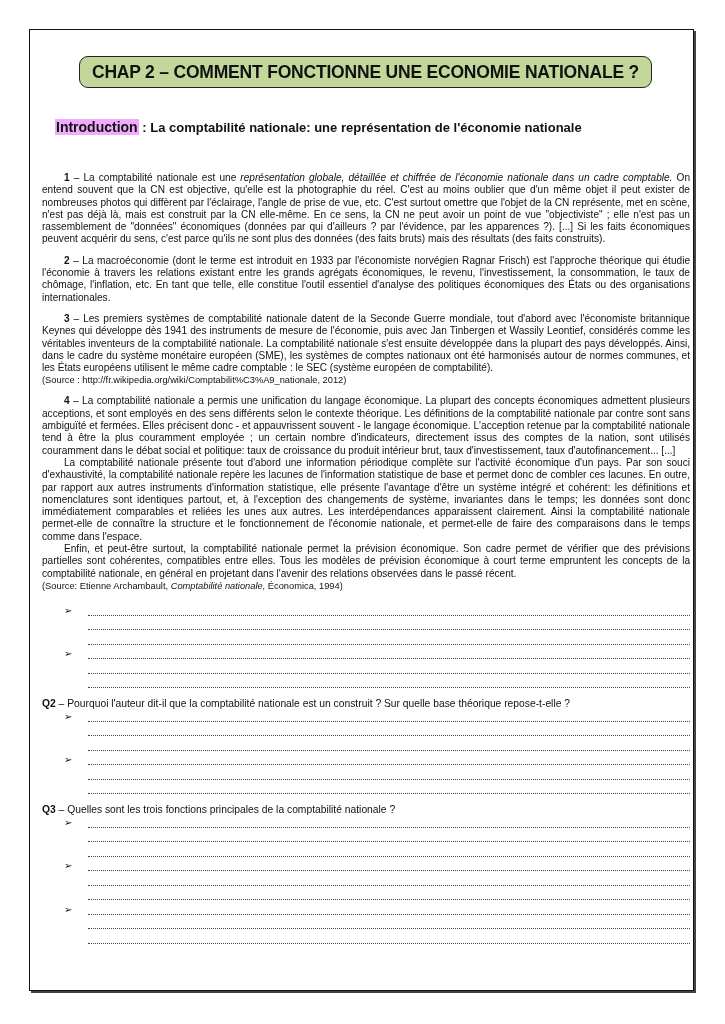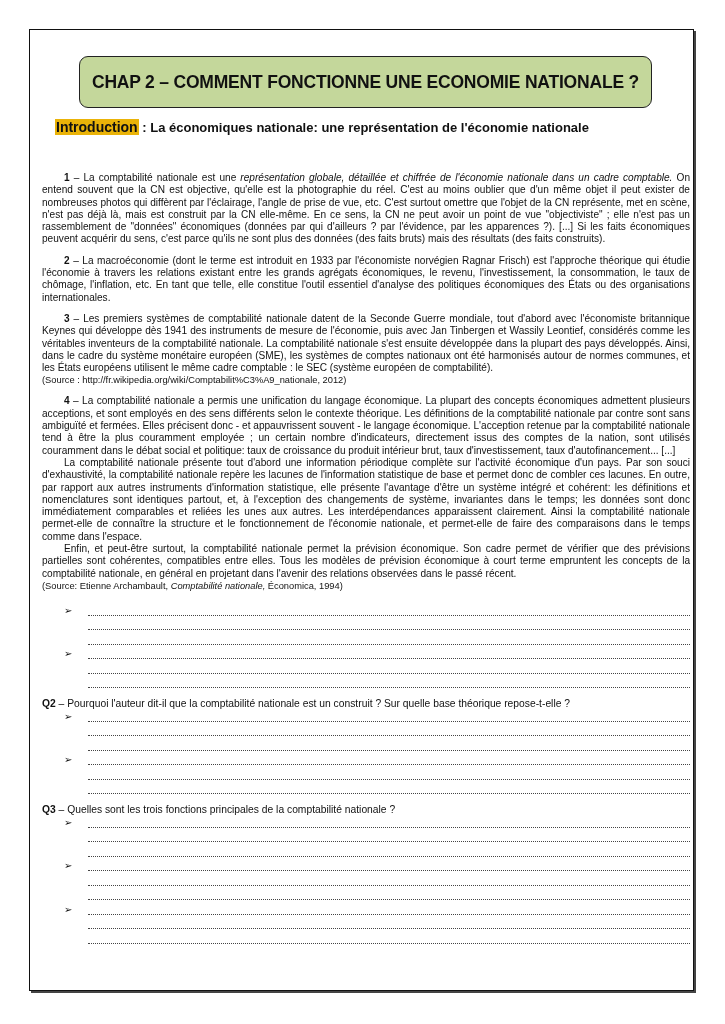--- a/index.html
+++ b/index.html
@@ -1,25 +1,25 @@
 <!DOCTYPE html>
 <html><head>
   <meta charset="utf-8">
   <style>
     html, body { margin: 0; padding: 0; background: #ffffff; }
     body { width: 725px; height: 1024px; position: relative; overflow: hidden;
            font-family: "Liberation Sans", sans-serif; color: #111; }
     .frame { position: absolute; left: 29px; top: 29px; width: 665px; height: 962px;
              border: 1.5px solid #111; box-shadow: 2px 2px 0 #444; box-sizing: border-box; }
-    .title-box { position: absolute; left: 79px; top: 56px; width: 573px; height: 52px;
+    .title-box { position: absolute; left: 79px; top: 56px; width: 573px; height: 32px;
                  background: #c4d79b; border: 1.5px solid #222; border-radius: 9px;
                  box-sizing: border-box; display: flex; align-items: center; justify-content: center; }
     .title-box span { font-weight: bold; font-size: 17.5px; letter-spacing: -0.2px; }
     .intro { position: absolute; left: 55px; top: 119px; font-weight: bold; font-size: 13px; }
-    .intro .hl { background: #eab308; padding: 0 1px; font-size: 14px; }
+    .intro .hl { background: #f0abfc; padding: 0 1px; font-size: 14px; }
     .content { position: absolute; left: 42px; top: 148px; width: 648px; font-size: 10.1px; line-height: 12.3px; margin-top: 24px; }
     .para { text-align: justify; margin: 0; text-indent: 22px; }
     .para b { font-weight: bold; }
     .src { margin: 0; font-size: 9.3px; line-height: 12px; }
     .gap { height: 9px; }
     .q { font-size: 10.3px; margin: 0; line-height: 13px; }
     .q b { font-weight: bold; }
     .ans { position: relative; height: 14.5px; }
     .ans .bullet { position: absolute; left: 22px; top: -2px; font-size: 10px; }
     .ans .dots { position: absolute; left: 46px; right: 0; top: 8px; border-bottom: 1.2px dotted #444; }
@@ -28,21 +28,21 @@
 </head>
 <body>
 
 <div class="frame"></div>
 
 <div class="title-box">
   <span>CHAP 2 – COMMENT FONCTIONNE UNE ECONOMIE NATIONALE ?</span>
 </div>
 
 <div class="intro">
-  <span class="hl">Introduction</span><span> : La économiques nationale: une représentation de l'économie nationale</span>
+  <span class="hl">Introduction</span><span> : La comptabilité nationale: une représentation de l'économie nationale</span>
 </div>
 
 <div class="content">
 
   <p class="para"><b>1</b><span> – La comptabilité nationale est une </span><i>représentation globale, détaillée et chiffrée de l'économie nationale dans un cadre comptable.</i><span> On entend souvent que la CN est objective, qu'elle est la photographie du réel. C'est au moins oublier que d'un même objet il peut exister de nombreuses photos qui diffèrent par l'éclairage, l'angle de prise de vue, etc. C'est surtout omettre que l'objet de la CN représente, met en scène, n'est pas déjà là, mais est construit par la CN elle-même. En ce sens, la CN ne peut avoir un point de vue "objectiviste" ; elle n'est pas un rassemblement de "données" économiques (données par qui d'ailleurs ? par l'évidence, par les apparences ?). [...] Si les faits économiques peuvent acquérir du sens, c'est parce qu'ils ne sont plus des données (des faits bruts) mais des résultats (des faits construits).</span></p>
 
   <div class="gap"></div>
   <p class="para"><b>2</b><span> – La macroéconomie (dont le terme est introduit en 1933 par l'économiste norvégien Ragnar Frisch) est l'approche théorique qui étudie l'économie à travers les relations existant entre les grands agrégats économiques, le revenu, l'investissement, la consommation, le taux de chômage, l'inflation, etc. En tant que telle, elle constitue l'outil essentiel d'analyse des politiques économiques des États ou des organisations internationales.</span></p>
 
   <div class="gap"></div>

